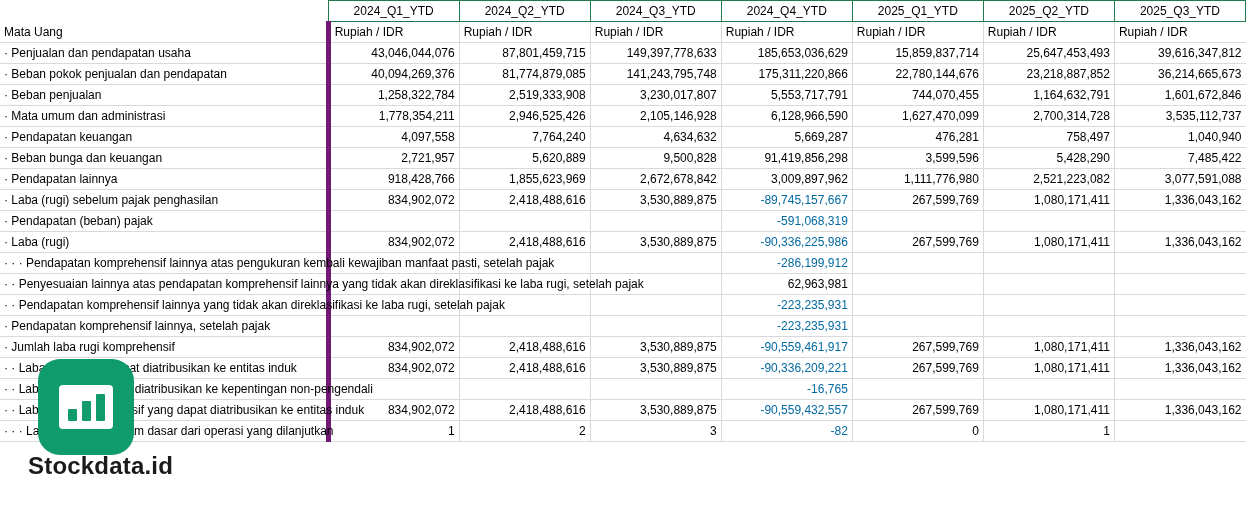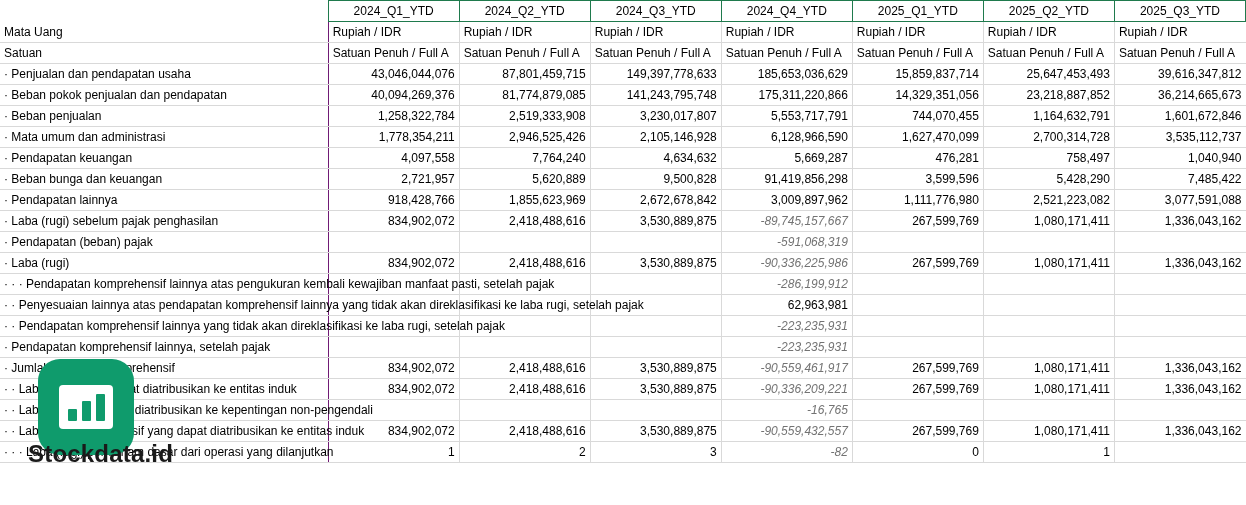--- a/index.html
+++ b/index.html
@@ -47,28 +47,28 @@
     color:#000;
   }
   tr.meta td.lbl{text-align:left;}
   tr.meta td.val{text-align:left;}
   
   tr.data td{
     border-bottom:1px solid #d9d9d9;
   }
   td.lbl{
     text-align:left;
-    border-right:1px solid #701a75;
+    border-right:5px solid #701a75;
   }
   td.val{
     text-align:right;
     border-right:1px solid #d9d9d9;
   }
   td.val.last{border-right:none;}
-  td.neg{color:#737373;font-style:italic;}
+  td.neg{color:#0369a1;}
   
   #logo{
     position:absolute;
     left:38px;top:359px;
     width:96px;height:96px;
     border-radius:22px;
     background:#0f9b6c;
     display:flex;align-items:center;justify-content:center;
     box-shadow:0 0 0 0 rgba(0,0,0,0);
   }
@@ -88,21 +88,21 @@
   #logo .sq i.b3{height:27px;}
   #wm-copy{
     position:absolute;
     left:148px;top:405px;
     font-size:19px;
     color:#3a3a3a;
     font-family:"Liberation Sans", sans-serif;
   }
   #wm-name{
     position:absolute;
-    left:28px;top:440px;
+    left:28px;top:452px;
     font-size:24px;
     font-weight:bold;
     color:#1a1a1a;
     letter-spacing:0.2px;
   }
 </style>
 </head>
 <body>
 
 <div id="wrap">
@@ -134,49 +134,39 @@
       <tr class="meta">
         <td class="lbl">Mata Uang</td>
         <td class="val">Rupiah / IDR</td>
         <td class="val">Rupiah / IDR</td>
         <td class="val">Rupiah / IDR</td>
         <td class="val">Rupiah / IDR</td>
         <td class="val">Rupiah / IDR</td>
         <td class="val">Rupiah / IDR</td>
         <td class="val last">Rupiah / IDR</td>
       </tr>
-      <tr class="meta">
-        <td class="lbl">Satuan</td>
-        <td class="val">Satuan Penuh / Full A</td>
-        <td class="val">Satuan Penuh / Full A</td>
-        <td class="val">Satuan Penuh / Full A</td>
-        <td class="val">Satuan Penuh / Full A</td>
-        <td class="val">Satuan Penuh / Full A</td>
-        <td class="val">Satuan Penuh / Full A</td>
-        <td class="val last">Satuan Penuh / Full A</td>
-      </tr>
     </tbody>
     <tbody id="rows-body">
         <tr class="data">
           <td class="lbl">· Penjualan dan pendapatan usaha</td>
           <td class="val">43,046,044,076</td>
           <td class="val">87,801,459,715</td>
           <td class="val">149,397,778,633</td>
           <td class="val">185,653,036,629</td>
           <td class="val">15,859,837,714</td>
           <td class="val">25,647,453,493</td>
           <td class="val last">39,616,347,812</td>
         </tr>
         <tr class="data">
           <td class="lbl">· Beban pokok penjualan dan pendapatan</td>
           <td class="val">40,094,269,376</td>
           <td class="val">81,774,879,085</td>
           <td class="val">141,243,795,748</td>
           <td class="val">175,311,220,866</td>
-          <td class="val">14,329,351,056</td>
+          <td class="val">22,780,144,676</td>
           <td class="val">23,218,887,852</td>
           <td class="val last">36,214,665,673</td>
         </tr>
         <tr class="data">
           <td class="lbl">· Beban penjualan</td>
           <td class="val">1,258,322,784</td>
           <td class="val">2,519,333,908</td>
           <td class="val">3,230,017,807</td>
           <td class="val">5,553,717,791</td>
           <td class="val">744,070,455</td>

